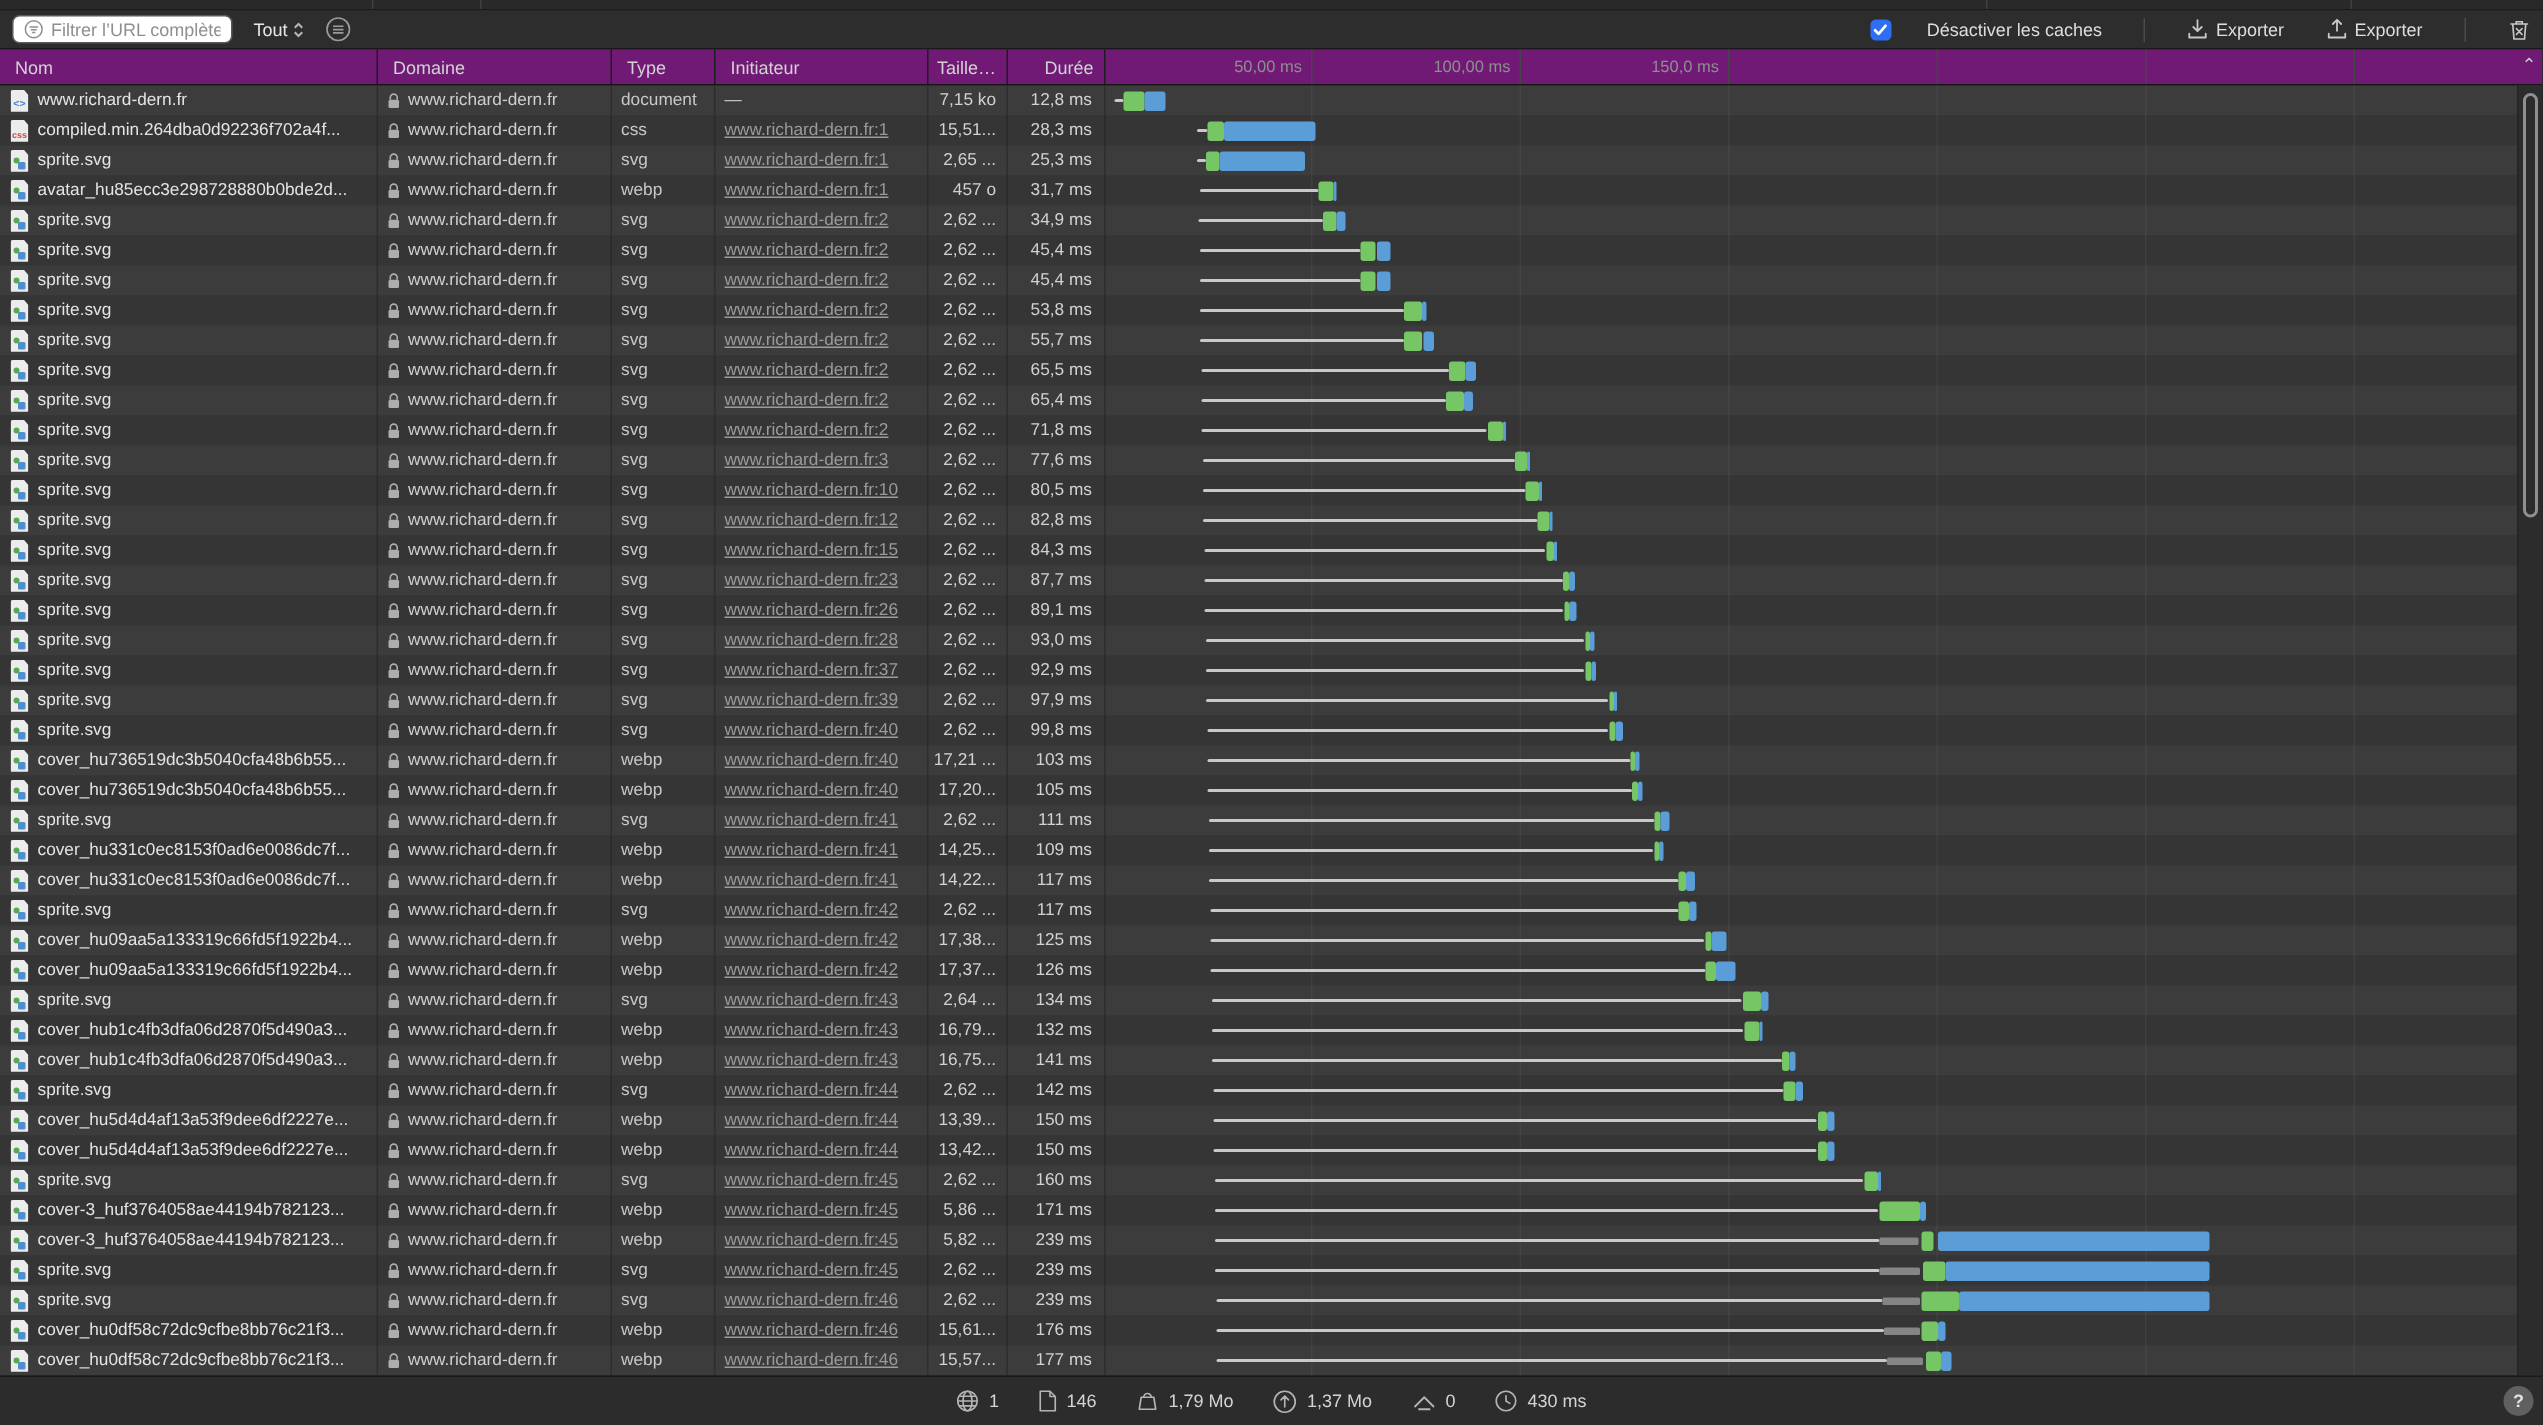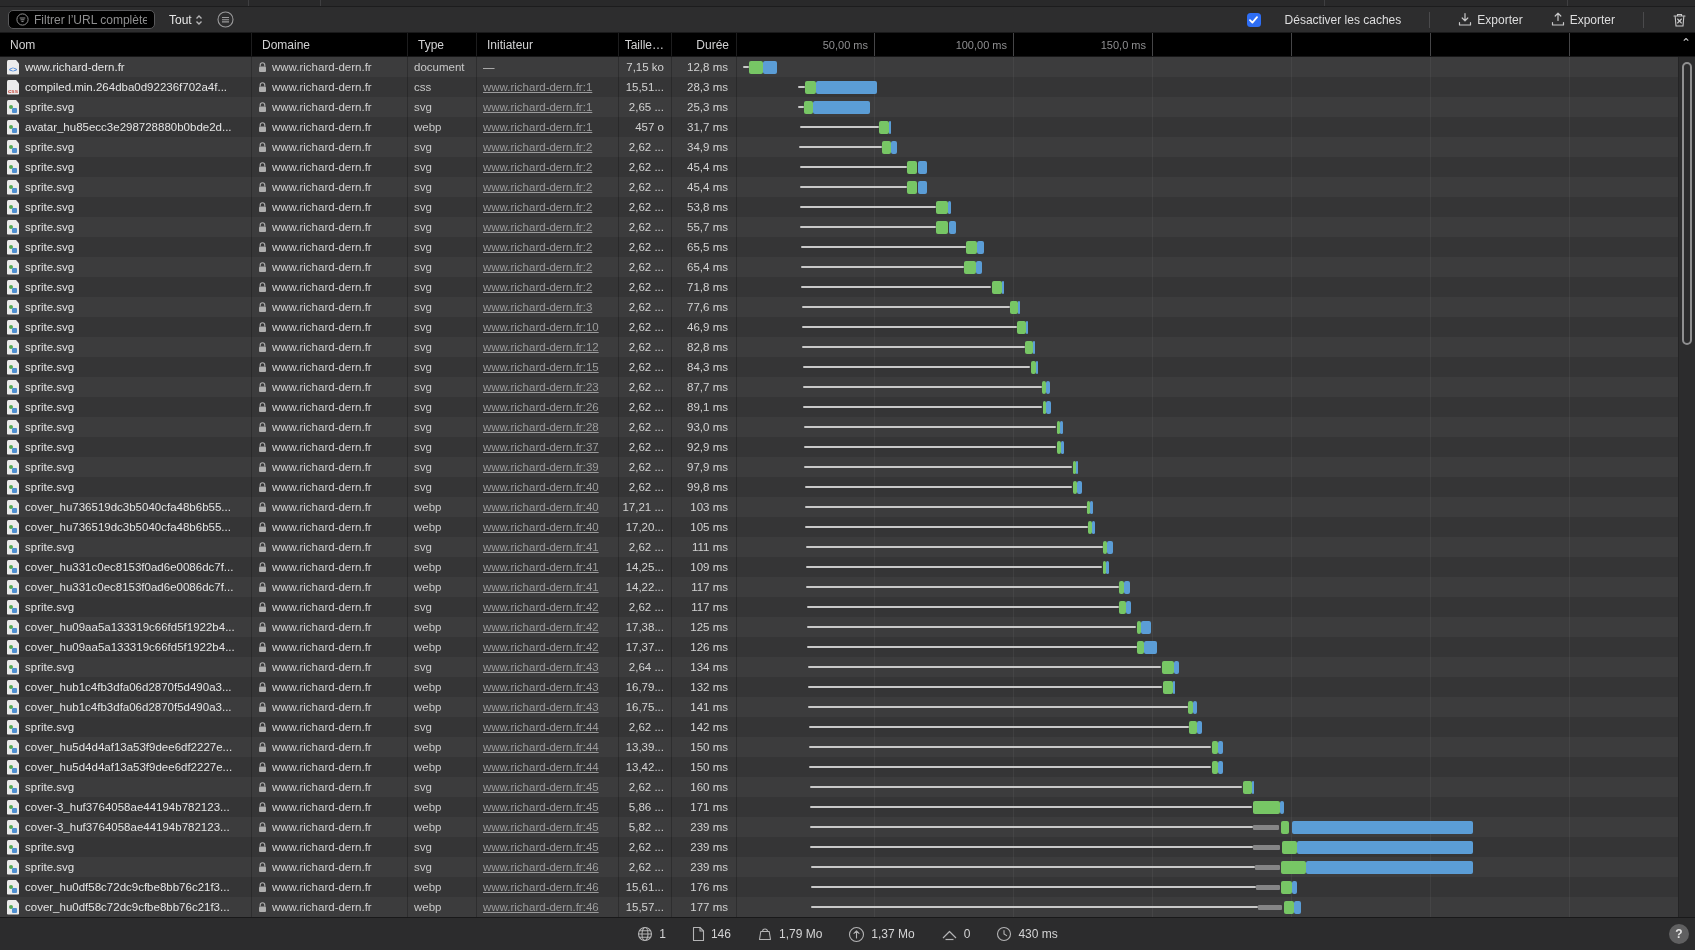--- a/index.html
+++ b/index.html
@@ -7,31 +7,31 @@
   .app{position:relative;width:1695px;height:950px;background:#343435;overflow:hidden;
        font-family:"Liberation Sans","DejaVu Sans",sans-serif;color:#d8d8d8;font-size:12px;
        -webkit-font-smoothing:antialiased;}
   
   .topstrip{position:absolute;left:0;top:0;width:100%;height:7px;background:#29292a;border-bottom:1px solid #1c1c1d;}
   .topstrip .vsep{position:absolute;top:0;bottom:0;width:1px;background:#3f3f41;}
   
   .toolbar{position:absolute;left:0;top:7px;width:100%;height:26px;background:#2d2d2e;
            border-bottom:1px solid #19191a;display:flex;align-items:center;padding:0 6px 0 8px;}
   .filterfield{display:flex;align-items:center;gap:5px;width:147px;height:19px;border:1px solid #59595b;
-               border-radius:5px;padding:0 7px;color:#8f8f90;background:#000000;}
+               border-radius:5px;padding:0 7px;color:#8f8f90;background:#ffffff;}
   .filterfield .ph{white-space:nowrap;overflow:hidden;}
   .scope{display:flex;align-items:center;gap:3px;margin-left:14px;color:#e6e6e6;}
   .circlebtn{margin-left:14px;display:flex;align-items:center;}
   .tb-right{margin-left:auto;display:flex;align-items:center;gap:28px;}
   .chk{width:14px;height:14px;border-radius:3.5px;background:#2e6ef5;display:flex;align-items:center;justify-content:center;}
   .chklbl{color:#dededf;margin-left:-4px;}
   .tbsep{width:1px;height:16px;background:#4a4a4c;}
   .tbbtn{display:flex;align-items:center;gap:5px;color:#dededf;}
   
-  .hdr{position:absolute;left:0;top:33px;width:100%;height:24px;background:#000000;border-bottom:1px solid #161617;
+  .hdr{position:absolute;left:0;top:33px;width:100%;height:24px;background:#701a75;border-bottom:1px solid #161617;
        display:grid;grid-template-columns:252px 156px 69px 142px 53px 65px 1fr;}
   .hcell{display:flex;align-items:center;border-right:1px solid #1d1d1e;padding-left:10px;color:#d2d2d3;overflow:hidden;white-space:nowrap;}
   .hcell.r{justify-content:flex-end;padding-right:7px;padding-left:2px;}
   .htime{position:relative;border-right:none;overflow:hidden;}
   .htick{position:absolute;top:0;bottom:0;width:1px;background:#454547;}
   .hlabel{position:absolute;top:0;bottom:0;left:0;display:flex;align-items:center;justify-content:flex-end;color:#8e8e90;font-size:11px;pointer-events:none;}
   .scrollup{position:absolute;right:4px;top:3px;color:#c7c7c8;font-size:12px;}
   
   .body{position:absolute;left:0;top:57px;width:100%;height:860px;overflow:hidden;}
   .row{position:relative;display:grid;grid-template-columns:252px 156px 69px 142px 53px 65px 1fr;height:20px;width:100%;}
@@ -561,21 +561,21 @@
               <rect x="1" y="4.5" width="7" height="5.5" rx="1" fill="#aeaeae"></rect>
             </svg>
           </span>
           <span>www.richard-dern.fr</span>
         </div>
         <div class="cell c-type">svg</div>
         <div class="cell c-init">
           <span class="initlink">www.richard-dern.fr:10</span>
         </div>
         <div class="cell c-size">2,62 ...</div>
-        <div class="cell c-dur">46,9 ms</div>
+        <div class="cell c-dur">80,5 ms</div>
         <div class="cell c-wf">
           <div class="wfline" style="left: 65px; width: 215px; background: rgb(201, 201, 201);"></div>
           <div class="wfseg" style="left: 280px; width: 9px; background: rgb(119, 198, 101);"></div>
           <div class="wfseg" style="left: 289px; width: 2px; background: rgb(91, 157, 214);"></div>
         </div>
       </div>
       <div class="row odd">
         <div class="cell c-name">
           <span class="ficon f-img">
             <span class="dotg"></span>

